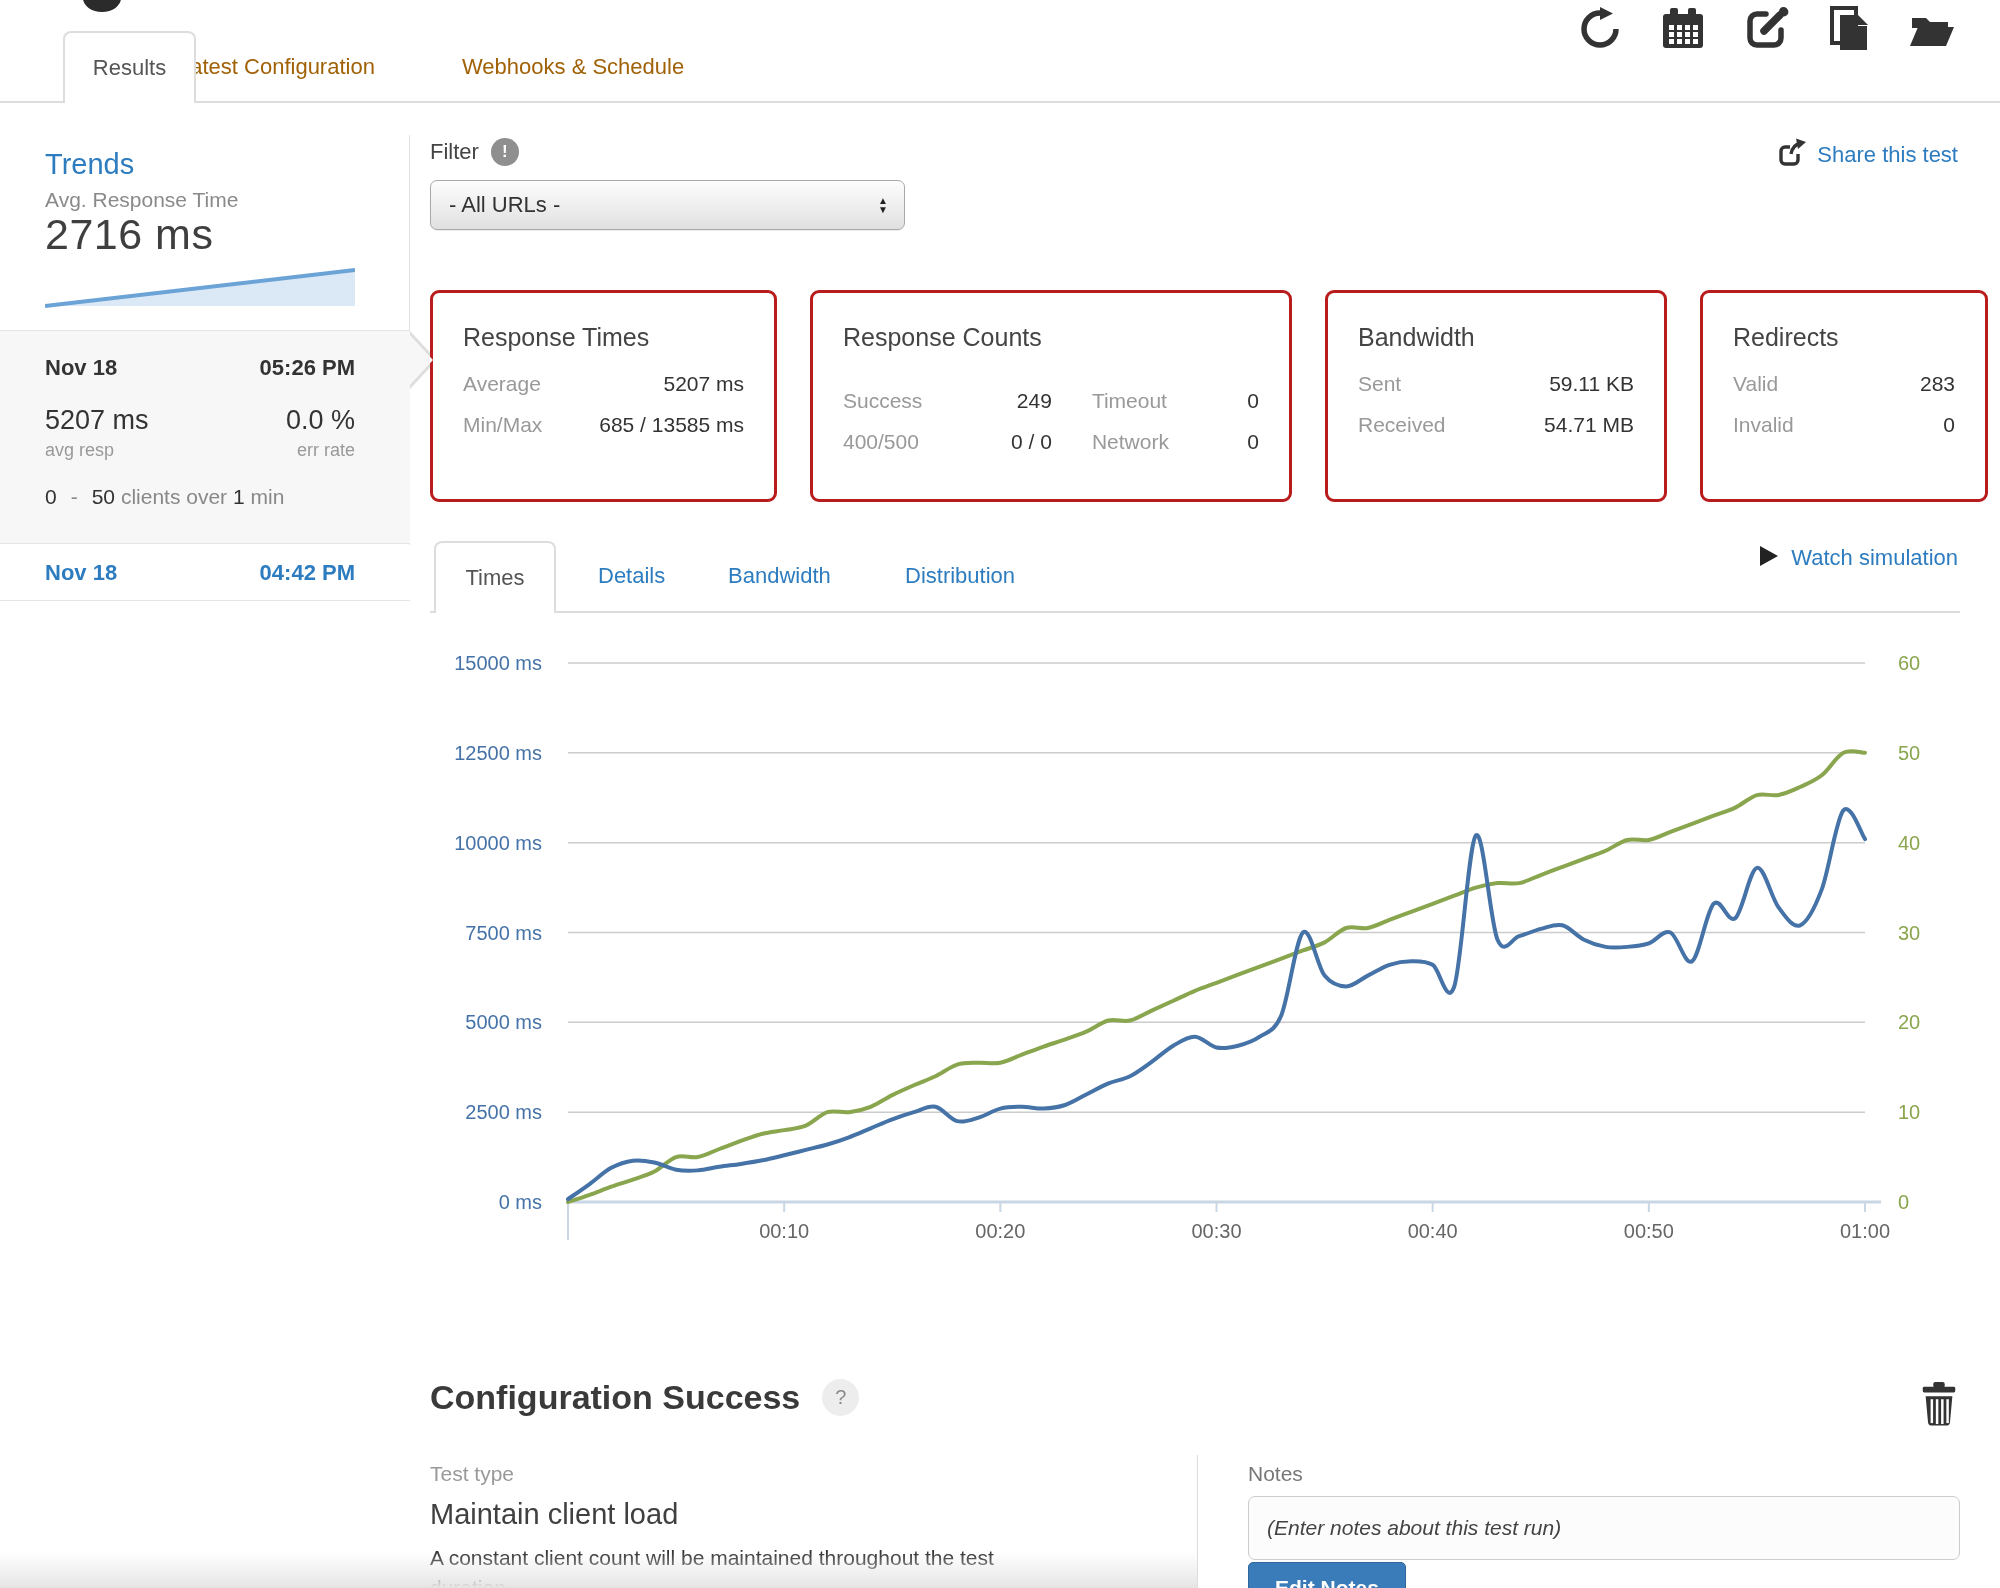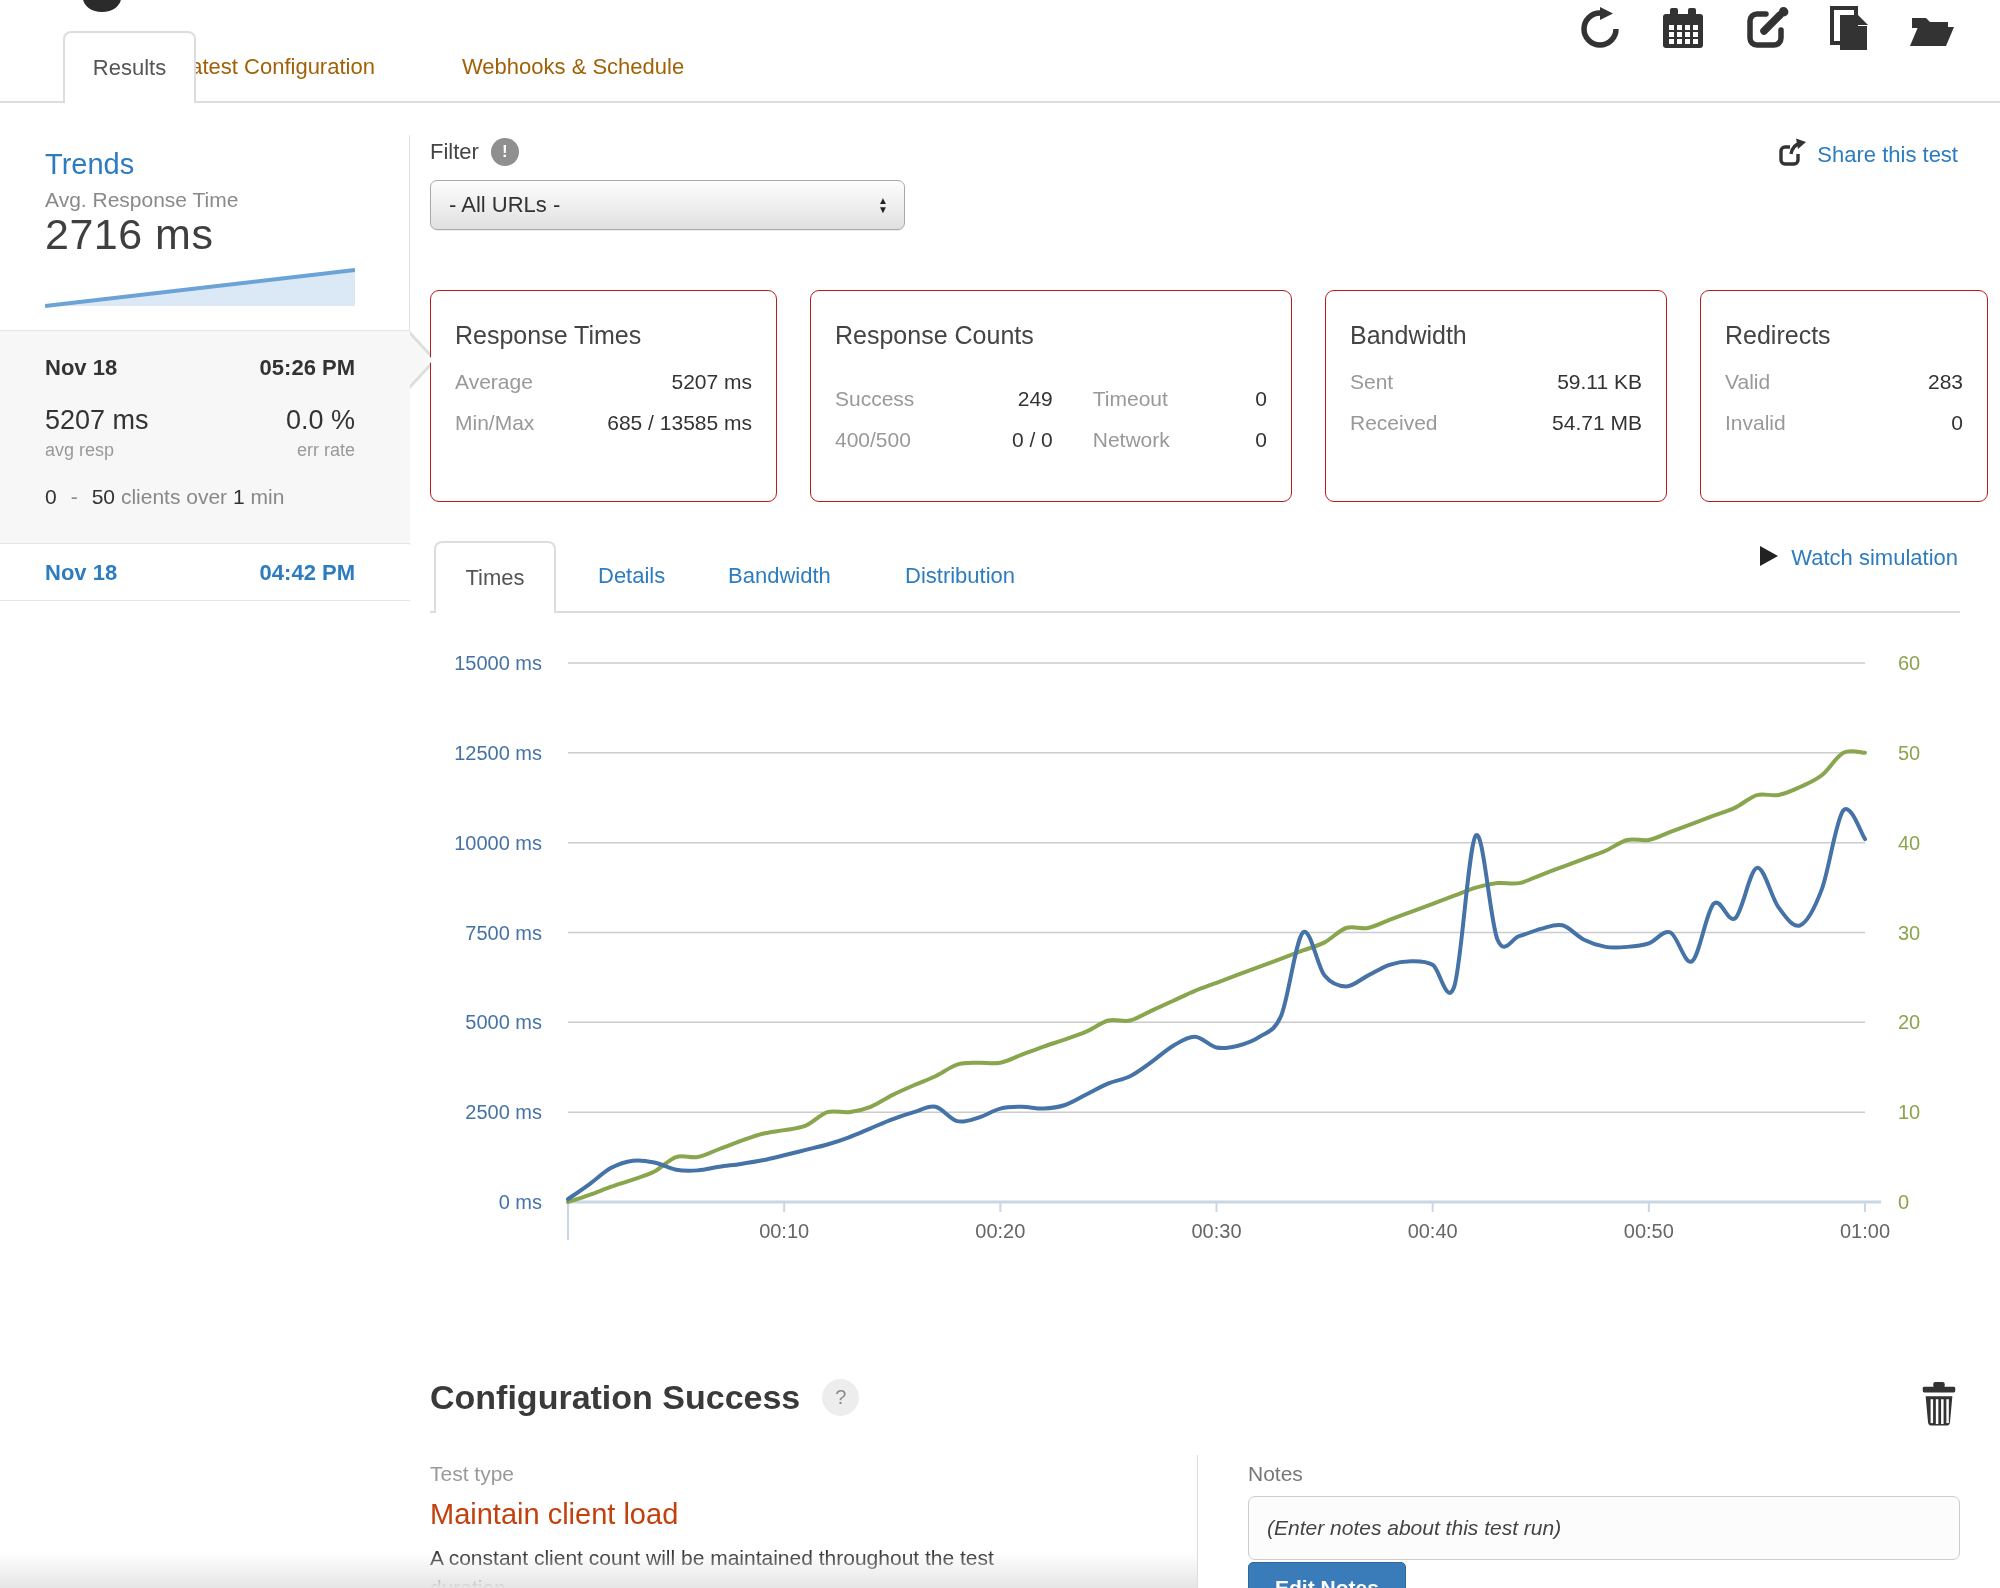--- a/index.html
+++ b/index.html
@@ -53,21 +53,21 @@
     display:inline-flex; align-items:center; justify-content:center; }
   .select { left:430px; top:180px; width:475px; height:50px; border:1px solid #a9a9a9; border-radius:7px;
     background:linear-gradient(180deg,#fdfdfd 0%,#ececec 60%,#e0e0e0 100%);
     display:flex; align-items:center; justify-content:space-between; padding:0 16px 0 18px; font-size:22px; color:#333; cursor:pointer;
     box-shadow:0 1px 1px rgba(0,0,0,0.08); }
   .select-arrows { display:flex; flex-direction:column; font-size:10px; line-height:9px; color:#222; }
   .share { right:42px; top:138px; display:flex; align-items:center; gap:10px; cursor:pointer; }
   .share span.txt { font-size:22px; color:#2d7cbf; }
 
   
-  .card { top:290px; height:212px; background:#fff; border:1px solid #b91c1c; border-radius:9px; padding:30px 24px; }
+  .card { top:290px; height:212px; background:#fff; border:3px solid #b91c1c; border-radius:9px; padding:30px 30px; }
   .card-title { font-size:25px; color:#444; }
   .card-rows { margin-top:20px; }
   .card-row { display:flex; justify-content:space-between; font-size:21px; margin-top:17px; }
   .card-row .lbl { color:#999; } .card-row .val { color:#333; }
   .card-grid { margin-top:20px; display:grid; grid-template-columns:1.25fr 1fr; column-gap:40px; }
   .card-grid .card-row { margin-top:17px; }
   .c1 { left:430px; width:347px; } .c2 { left:810px; width:482px; }
   .c3 { left:1325px; width:342px; } .c4 { left:1700px; width:288px; }
 
   
@@ -85,21 +85,21 @@
   .legend-label { font-size:21px; font-weight:bold; color:#333; }
 
   
   .config-title-row { left:430px; top:1378px; display:flex; align-items:center; gap:22px; }
   .config-title { font-size:34px; font-weight:bold; color:#3a3a3a; }
   .help-circle { width:37px; height:37px; border-radius:50%; background:#ededed; color:#8a8a8a; font-size:20px;
     display:inline-flex; align-items:center; justify-content:center; cursor:pointer; }
   .trash { left:1918px; top:1380px; cursor:pointer; }
   .testtype-col { left:430px; top:1462px; width:700px; }
   .testtype-label { font-size:21px; color:#999; }
-  .testtype-value { font-size:29px; color:#c2410c; margin-top:12px; }
+  .testtype-value { font-size:29px; color:#404040; margin-top:12px; }
   .testtype-desc { font-size:21px; color:#333; margin-top:12px; line-height:1.42; width:600px; }
   .vdivider { left:1197px; top:1455px; height:133px; border-left:1px solid #ddd; }
   .notes-col { left:1248px; top:1462px; width:712px; }
   .notes-label { font-size:21px; color:#777; }
   .notes-box { margin-top:10px; height:64px; border:1px solid #ccc; border-radius:7px; background:#fcfcfc;
     display:flex; align-items:center; padding:0 18px; cursor:text; }
   .notes-placeholder { font-size:21px; font-style:italic; color:#444; }
   .edit-notes-btn { left:1248px; top:1562px; background:#3a7cba; border:1px solid #31689c; color:#fff; font-size:21px;
     font-weight:600; padding:13px 26px; border-radius:5px; cursor:pointer; }
   .bottom-fade { left:0; top:1552px; width:1197px; height:36px;

